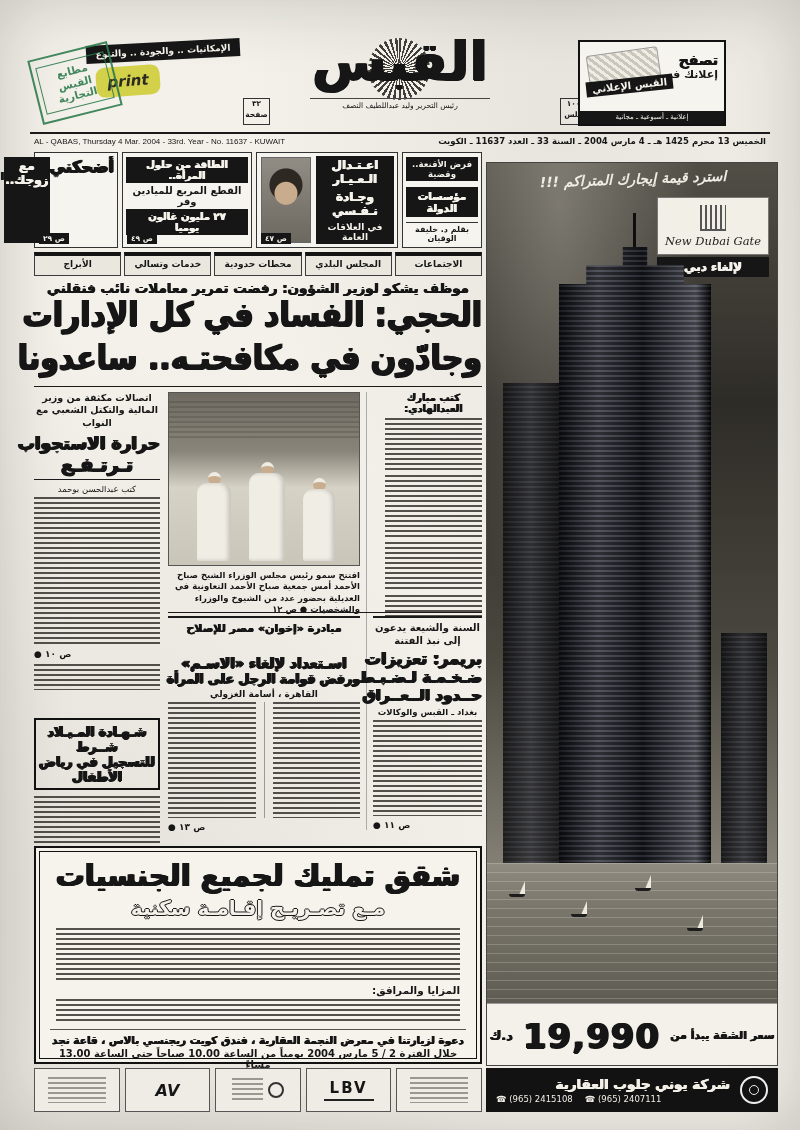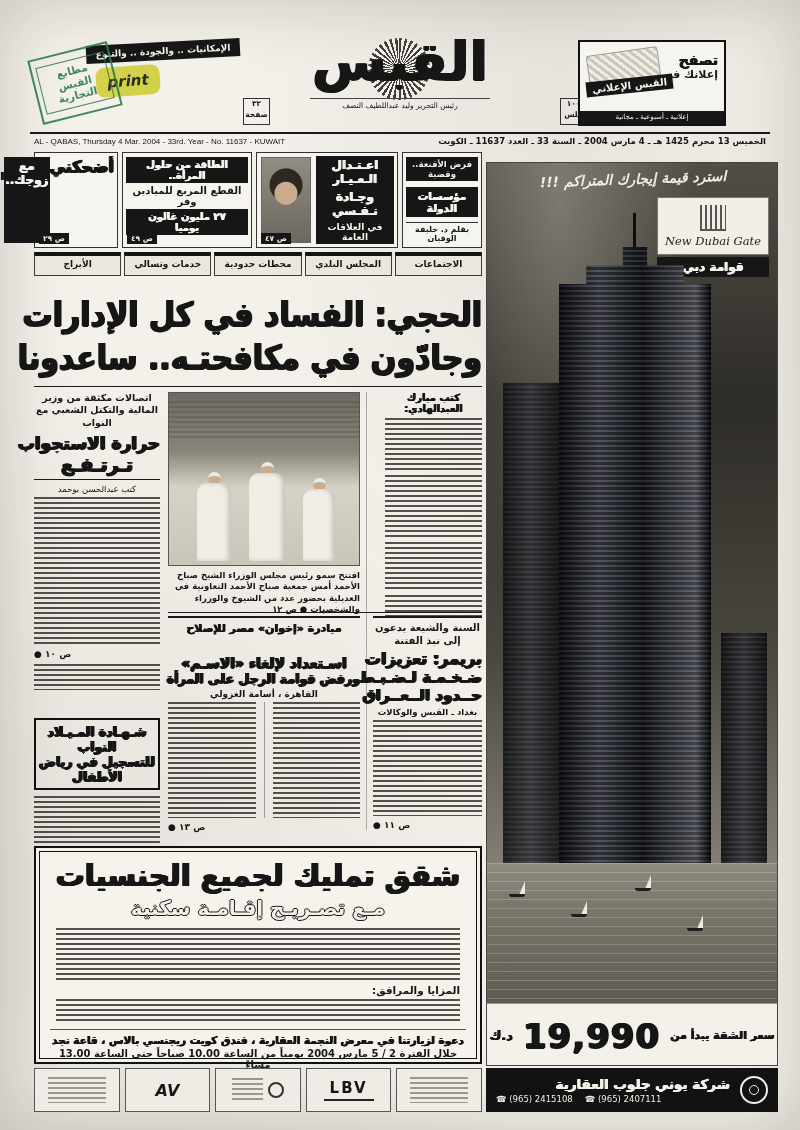--- a/index.html
+++ b/index.html
@@ -117,20 +117,21 @@
   </div>
 
   <div class="abs" style="left:34px;top:252px;width:448px;height:24px;display:flex;gap:3px">
     <div class="tab">الاجتماعات</div>
     <div class="tab">المجلس البلدي</div>
     <div class="tab">محطات حدودية</div>
     <div class="tab">خدمات وتسالي</div>
     <div class="tab">الأبراج</div>
   </div>
 
+  <div class="abs ctr heavy nw" style="left:34px;top:280px;width:448px;font-size:13.5px">موظف يشكو لوزير الشؤون: رفضت تمرير معاملات نائب فنقلني</div>
   <div class="abs ctr xheavy nw" style="left:34px;top:297px;width:448px;font-size:30px;transform:scaleY(1.12)">الحجي: الفساد في كل الإدارات</div>
   <div class="abs ctr xheavy nw" style="left:34px;top:340px;width:448px;font-size:30px;transform:scaleY(1.12)">وجادّون في مكافحتـه.. ساعدونا</div>
   <div class="abs rule" style="left:34px;top:386px;width:448px;height:1px"></div>
 
   <div class="abs" style="left:366px;top:392px;width:116px;border-left:1px solid #aaa;padding-left:18px">
     <div class="ctr heavy" style="font-size:10px;margin-bottom:4px">كتب مبارك العبدالهادي:</div>
     <div class="sq" style="height:52px;margin-bottom:5px"></div>
     <div class="sq" style="height:62px;margin-bottom:5px"></div>
     <div class="sq" style="height:48px;margin-bottom:5px"></div>
     <div class="sq" style="height:22px"></div>
@@ -159,21 +160,21 @@
     <div class="ctr xheavy" style="font-size:19px">تـرتـفـع</div>
     <div class="rule" style="height:1px;margin:4px 0"></div>
     <div class="ctr" style="font-size:8.5px;margin:3px 0">كتب عبدالحسن بوحمد</div>
     <div class="sq" style="height:148px;margin-bottom:4px"></div>
     <div style="font-size:9px;font-weight:bold;text-align:left">ص ١٠ ●</div>
     <div class="sq" style="height:26px;margin-top:5px"></div>
   </div>
 
   <div class="abs" style="left:34px;top:718px;width:126px">
     <div style="border:2px solid #111;padding:4px 2px">
-      <div class="ctr xheavy" style="font-size:12.5px">شـهـادة المـيـلاد النواب</div>
+      <div class="ctr xheavy" style="font-size:12.5px">شـهـادة المـيـلاد شــرط</div>
       <div class="ctr xheavy" style="font-size:12.5px">للتسجيل في رياض الأطفال</div>
     </div>
     <div class="sq" style="height:52px;margin-top:6px"></div>
     <div style="font-size:9px;font-weight:bold;text-align:left;margin-top:3px">ص ١٠ ●</div>
   </div>
 
   <div class="abs rule" style="left:168px;top:612px;width:314px;height:1px"></div>
 
   <div class="abs" style="left:168px;top:616px;width:192px">
     <div class="rule" style="height:2px"></div>
@@ -230,21 +231,21 @@
     </div>
   </div>
 
   <div class="abs" style="left:486px;top:162px;width:292px;height:904px;border:1px solid #444;overflow:hidden;background:#3f3c35">
     <div class="abs" style="left:0;top:0;width:100%;height:700px;background:radial-gradient(ellipse at 25% 6%, rgba(205,200,188,.38), transparent 45%),linear-gradient(180deg,#514e46 0,#2e2c27 34%,#4a473f 70%,#837f74 100%)"></div>
     <div class="abs ctr" style="left:8px;top:8px;width:276px;color:#f0ede4;font-size:14px;font-weight:bold;font-style:italic;transform:rotate(-2deg)">استرد قيمة إيجارك المتراكم !!!</div>
     <div class="abs" style="right:8px;top:34px;width:112px;height:58px;background:#f2efe7;border:1px solid #777;display:flex;flex-direction:column;align-items:center;justify-content:center;gap:3px">
       <div style="width:26px;height:26px;background:repeating-linear-gradient(90deg,#555 0 2px,transparent 2px 5px);border-bottom:2px solid #555"></div>
       <span dir="ltr" style="font-family:'DejaVu Serif',serif;font-style:italic;font-size:11.5px;color:#23211d">New Dubai Gate</span>
     </div>
-    <div class="abs bar ctr heavy" style="right:8px;top:94px;width:112px;height:20px;font-size:12px;line-height:20px">قوامة دبي</div>
+    <div class="abs bar ctr heavy" style="right:8px;top:94px;width:112px;height:20px;font-size:12px;line-height:20px">لإلغاء دبي</div>
     <div class="abs tower2" style="left:16px;top:220px;width:56px;height:482px;opacity:.85"></div>
     <div class="abs" style="left:146px;top:50px;width:3px;height:36px;background:#0e0e0e"></div>
     <div class="abs tower" style="left:72px;top:84px;width:152px;height:618px;clip-path:polygon(0% 100%,0% 6%,18% 6%,18% 3%,42% 3%,42% 0%,58% 0%,58% 3%,82% 3%,82% 6%,100% 6%,100% 100%)"></div>
     <div class="abs tower2" style="right:10px;top:470px;width:46px;height:232px;opacity:.9"></div>
     <div class="abs" style="left:0;top:700px;width:100%;height:140px;background:repeating-linear-gradient(to bottom, rgba(240,238,230,.22) 0 1px, transparent 1px 9px),linear-gradient(180deg,#8f8b80 0,#7b776c 30%,#5e5b52 100%)"></div>
     <div class="abs" style="left:22px;top:718px">
         <div class="sail"></div>
         <div class="hull"></div>
       </div>
     <div class="abs" style="left:84px;top:738px">

